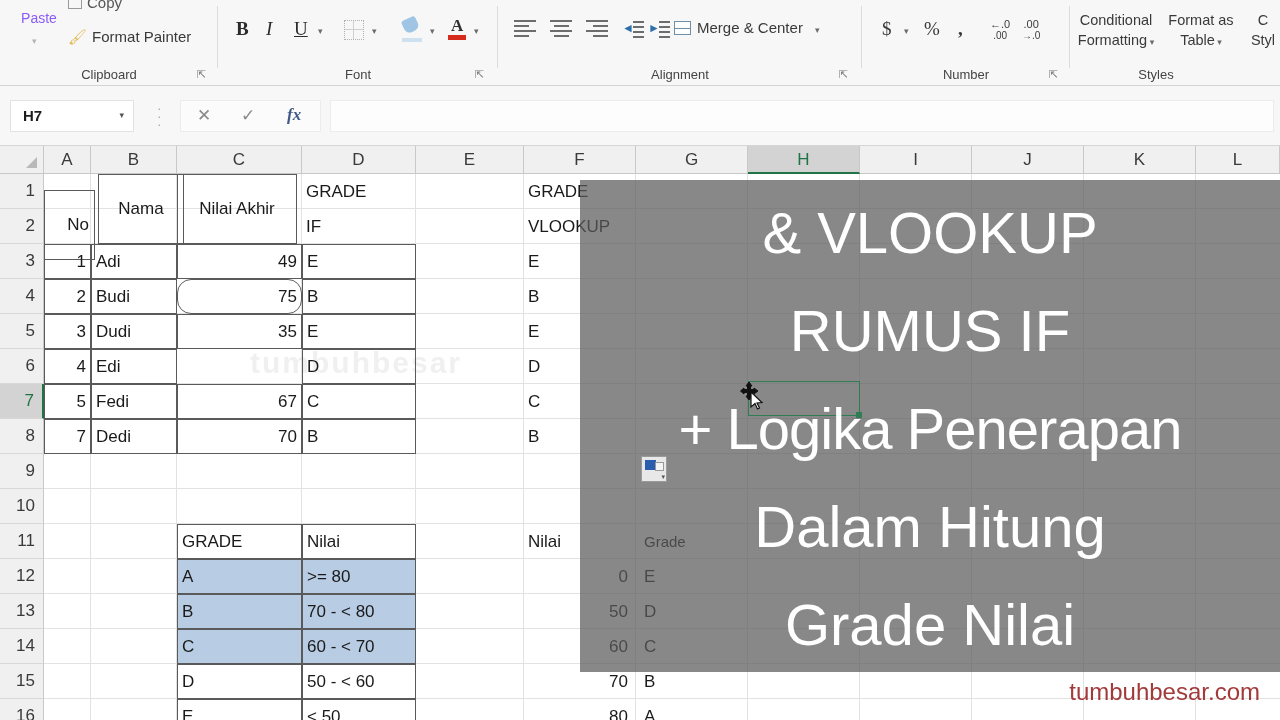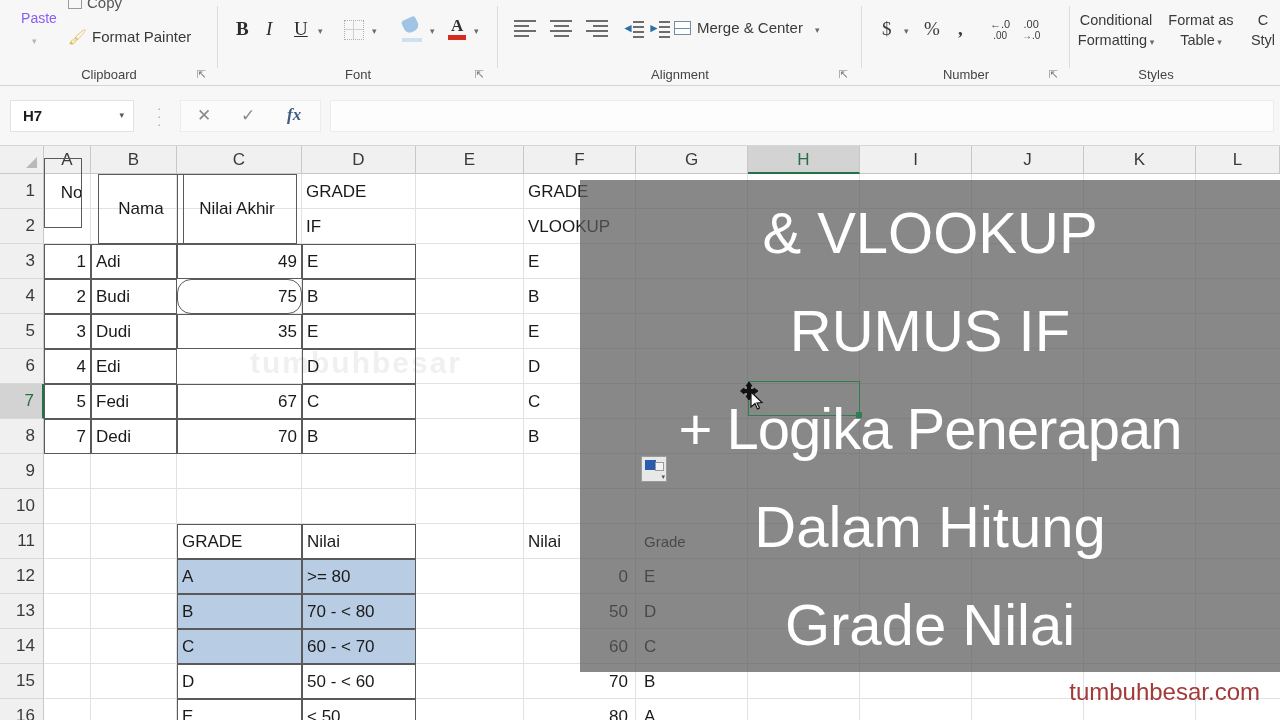--- a/index.html
+++ b/index.html
@@ -415,21 +415,21 @@
     <div class="hline" style="top:384px;"></div>
     <div class="hline" style="top:419px;"></div>
     <div class="hline" style="top:454px;"></div>
     <div class="hline" style="top:489px;"></div>
     <div class="hline" style="top:524px;"></div>
 
   </div>
 
   <div class="watermark">tumbuhbesar</div>
 
-  <div class="cell bx" style="left:44px;  top:12px; width:38px;  height:70px;justify-content:center;padding-left:21px;">No</div>
+  <div class="cell bx" style="left:44px;  top:44px; width:51px;  height:70px;justify-content:center;padding-left:21px;">No</div>
   <div class="cell bx" style="left:91px;  top:28px; width:86px;  height:70px;justify-content:center;margin-left:7px;">Nama</div>
   <div class="cell bx" style="left:177px; top:28px; width:120px; height:70px;justify-content:center;">Nilai Akhir</div>
   <div class="cell l" style="left:302px; top:28px; width:114px; height:35px;">GRADE</div>
   <div class="cell l" style="left:302px; top:63px; width:114px; height:35px;">IF</div>
   <div class="cell l" style="left:524px; top:28px; width:112px; height:35px;">GRADE</div>
   <div class="cell l" style="left:524px; top:63px; width:120px; height:35px;">VLOOKUP</div>
 
   <div class="cell bx r" style="left:44px; top:98px;width:47px;height:35px;">1</div>
   <div class="cell bx l" style="left:91px; top:98px;width:86px;height:35px;">Adi</div>
   <div class="cell bx r" style="left:177px;top:98px;width:125px;height:35px;">49</div>

